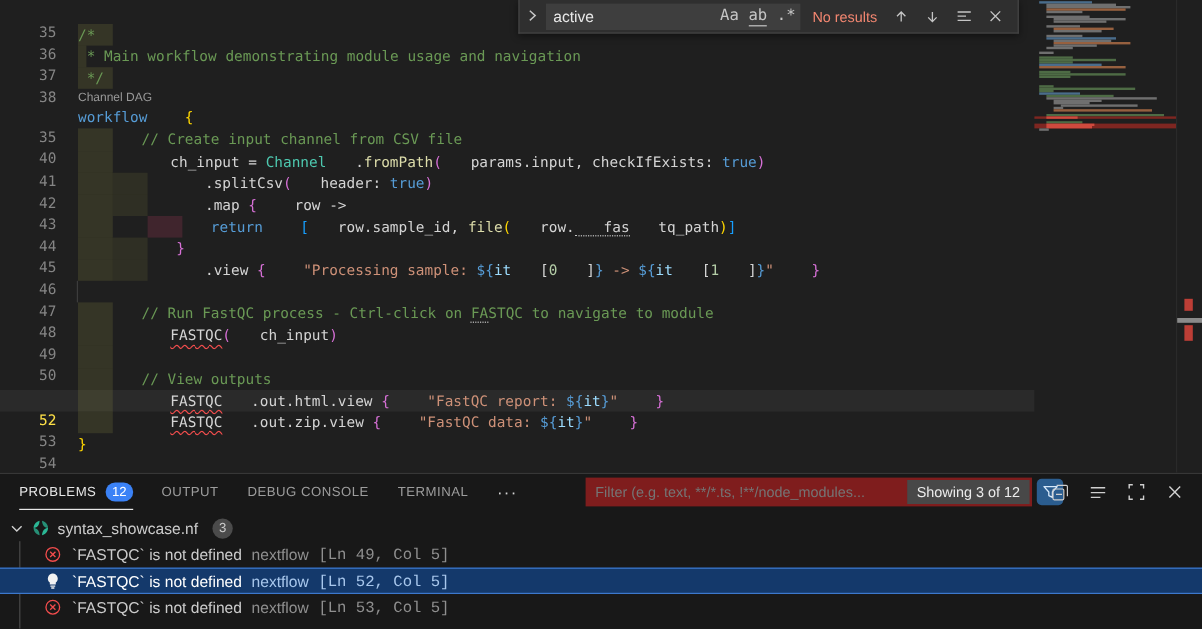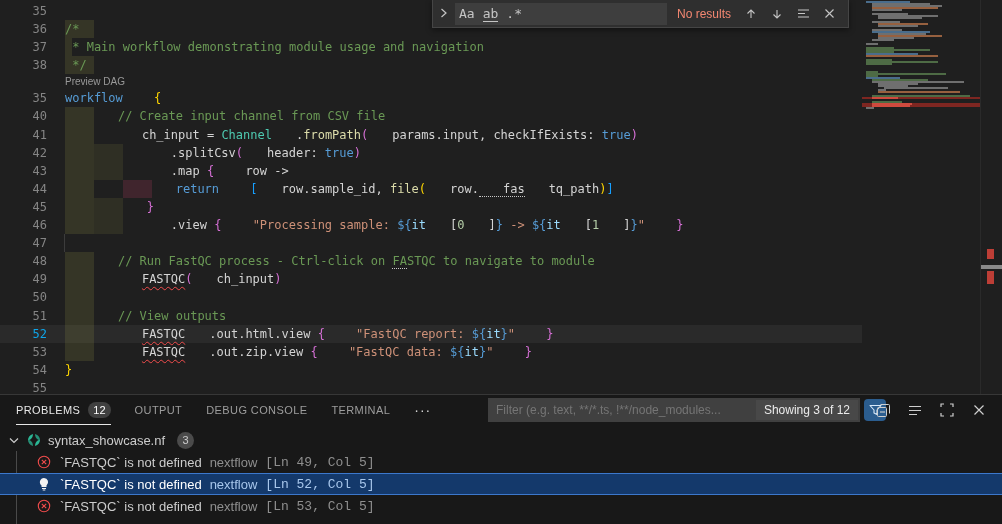--- a/index.html
+++ b/index.html
@@ -4,22 +4,22 @@
 <style>
   * { margin:0; padding:0; box-sizing:border-box; }
   body { background:#1f1f1f; font-family:"Liberation Sans", sans-serif; }
   .app { position:relative; width:1002px; height:524px; overflow:hidden; background:#1f1f1f; }
 
   
   .editor { position:absolute; left:0; top:0; width:1002px; height:394px; overflow:hidden; }
   .code-area { position:absolute; left:0; top:2px; width:862px; }
   .line { position:relative; height:18.1px; line-height:18.1px; font-family:"DejaVu Sans Mono", monospace; font-size:12px; white-space:pre; }
   .line.hl { background:#2a2a2a; }
-  .num { position:absolute; left:0; top:0; width:47px; text-align:right; color:#858585; }
-  .line.hl .num { color:#0ea5e9; }
+  .num { position:absolute; left:0; top:16px; width:47px; text-align:right; color:#858585; }
+  .line.hl .num { color:#fde047; }
   .content { position:absolute; left:65px; top:0; }
   .tint { position:absolute; top:0; height:100%; }
   .tint.k1 { background:rgba(168,168,74,0.16); }
   .tint.k2 { background:rgba(168,168,74,0.12); }
   .tint.err { background:rgba(214,68,110,0.18); }
   .iguide { position:absolute; left:64px; top:0; width:1px; height:100%; background:#3c3c3c; }
   .codelens { height:15px; line-height:15px; font-size:10px; color:#999999; padding-left:65px; font-family:"Liberation Sans", sans-serif; }
   .tok.pl  { color:#d4d4d4;padding-left:24px; } .tok.cm { color:#6a9955; } .tok.kw { color:#569cd6; }
   .tok.cls { color:#4ec9b0; } .tok.fn { color:#dcdcaa; } .tok.str { color:#ce9178; }
   .tok.num2{ color:#b5cea8; } .tok.b1 { color:#ffd700; } .tok.b2 { color:#d670d6; }
@@ -41,24 +41,24 @@
   .find-opt { color:#c5c5c5; font-size:13px; margin:0 4px; cursor:pointer; font-family:"DejaVu Sans Mono", monospace; }
   .find-opt.word span { border-bottom:1px solid #c5c5c5; }
   .find-results { color:#f48771; font-size:12px; margin-left:10px; white-space:nowrap; }
   .find-btn { margin-left:14px; color:#c5c5c5; display:flex; align-items:center; cursor:pointer; }
 
   
   .panel { position:absolute; left:0; top:394px; width:1002px; height:130px; background:#181818; border-top:1px solid #373737; }
   .panel-tabs { position:absolute; left:0; top:0; width:1002px; height:30px; display:flex; align-items:center; padding-left:16px; }
   .ptab { height:29px; display:flex; align-items:center; margin-right:24px; font-size:11px; letter-spacing:0.4px; color:#9d9d9d; border-bottom:1px solid transparent; cursor:pointer; }
   .ptab.active { color:#e7e7e7; border-bottom-color:#e7e7e7;text-align:right; }
-  .ptab-badge { margin-left:8px; background:#404040; color:#ffffff; border-radius:9px; height:16px; min-width:16px; padding:0 5px; font-size:11px; display:flex; align-items:center; justify-content:center; letter-spacing:0; }
+  .ptab-badge { margin-left:8px; background:#3b82f6; color:#ffffff; border-radius:9px; height:16px; min-width:16px; padding:0 5px; font-size:11px; display:flex; align-items:center; justify-content:center; letter-spacing:0; }
   .ptab.more { font-size:14px; color:#d4d4d4; letter-spacing:1px; }
   .filter-wrap { position:absolute; left:488px; top:3px; height:24px; display:flex; align-items:center; }
-  .filter-box { width:372px; height:24px; background:#404040; display:flex; align-items:center; }
+  .filter-box { width:372px; height:24px; background:#7f1d1d; display:flex; align-items:center; }
   .filter-input { flex:1; background:transparent; border:none; outline:none; color:#a0a0a0; font-size:12px; padding-left:8px; font-family:"Liberation Sans", sans-serif; min-width:0; }
   .filter-badge { background:#484848; color:#ececec; font-size:12px; height:20px; margin:2px; padding:0 8px; display:flex; align-items:center; white-space:nowrap; }
   .funnel-btn { width:22px; height:22px; margin-left:4px; background:#2b5d8f; border-radius:4px; display:flex; align-items:center; justify-content:center; cursor:pointer; }
   .panel-actions { position:absolute; right:12px; top:3px; height:24px; display:flex; align-items:center; gap:10px; }
   .pa-btn { width:22px; height:22px; display:flex; align-items:center; justify-content:center; color:#cfcfcf; cursor:pointer; }
 
   
   .tree { position:absolute; left:0; top:34px; width:1002px; }
   .trow { position:relative; height:22px; display:flex; align-items:center; font-size:13px; color:#cccccc; cursor:pointer; }
   .trow .chev { width:16px; margin-left:6px; display:flex; justify-content:center; color:#cccccc; }
@@ -79,21 +79,21 @@
 <body>
 
 <div class="app">
 
   <div class="editor">
     <div class="code-area" id="code-area">
         <div class="line"><span class="num">35</span><span class="content"></span></div>
         <div class="line"><div class="tint k1" style="left: 65px; width: 28.92px;"></div><span class="num">36</span><span class="content"><span class="tok cm">/*</span></span></div>
         <div class="line"><div class="tint k1" style="left: 65px; width: 7.23px;"></div><span class="num">37</span><span class="content"><span class="tok cm"> * Main workflow demonstrating module usage and navigation</span></span></div>
         <div class="line"><div class="tint k1" style="left: 65px; width: 28.92px;"></div><span class="num">38</span><span class="content"><span class="tok cm"> */</span></span></div>
-        <div class="codelens">Preview DAG</div>
+        <div class="codelens">Channel DAG</div>
         <div class="line"><span class="num">35</span><span class="content"><span class="tok kw">workflow</span><span class="tok pl"> </span><span class="tok b1">{</span></span></div>
         <div class="line"><div class="tint k1" style="left: 65px; width: 28.92px;"></div><span class="num">40</span><span class="content"><span class="tok pl">    </span><span class="tok cm">// Create input channel from CSV file</span></span></div>
         <div class="line"><div class="tint k1" style="left: 65px; width: 28.92px;"></div><span class="num">41</span><span class="content"><span class="tok pl">    </span><span class="tok pl">ch_input = </span><span class="tok cls">Channel</span><span class="tok pl">.</span><span class="tok fn">fromPath</span><span class="tok b2">(</span><span class="tok pl">params.input, checkIfExists: </span><span class="tok kw">true</span><span class="tok b2">)</span></span></div>
         <div class="line"><div class="tint k1" style="left: 65px; width: 28.92px;"></div><div class="tint k2" style="left: 93.92px; width: 28.92px;"></div><span class="num">42</span><span class="content"><span class="tok pl">        </span><span class="tok pl">.splitCsv</span><span class="tok b2">(</span><span class="tok pl">header: </span><span class="tok kw">true</span><span class="tok b2">)</span></span></div>
         <div class="line"><div class="tint k1" style="left: 65px; width: 28.92px;"></div><div class="tint k2" style="left: 93.92px; width: 28.92px;"></div><span class="num">43</span><span class="content"><span class="tok pl">        </span><span class="tok pl">.map </span><span class="tok b2">{</span><span class="tok pl"> row -&gt;</span></span></div>
         <div class="line"><div class="tint k1" style="left: 65px; width: 28.92px;"></div><div class="tint err" style="left: 122.84px; width: 28.92px;"></div><span class="num">44</span><span class="content"><span class="tok pl">            </span><span class="tok kw">return</span><span class="tok pl"> </span><span class="tok b3">[</span><span class="tok pl">row.sample_id, </span><span class="tok fn">file</span><span class="tok b1">(</span><span class="tok pl">row.</span><span class="tok pl dots">fas</span><span class="tok pl">tq_path</span><span class="tok b1">)</span><span class="tok b3">]</span></span></div>
         <div class="line"><div class="tint k1" style="left: 65px; width: 28.92px;"></div><div class="tint k2" style="left: 93.92px; width: 28.92px;"></div><span class="num">45</span><span class="content"><span class="tok pl">        </span><span class="tok b2">}</span></span></div>
         <div class="line"><div class="tint k1" style="left: 65px; width: 28.92px;"></div><div class="tint k2" style="left: 93.92px; width: 28.92px;"></div><span class="num">46</span><span class="content"><span class="tok pl">        </span><span class="tok pl">.view </span><span class="tok b2">{</span><span class="tok pl"> </span><span class="tok str">"Processing sample: </span><span class="tok itp">${</span><span class="tok itv">it</span><span class="tok pl">[</span><span class="tok num2">0</span><span class="tok pl">]</span><span class="tok itp">}</span><span class="tok str"> -&gt; </span><span class="tok itp">${</span><span class="tok itv">it</span><span class="tok pl">[</span><span class="tok num2">1</span><span class="tok pl">]</span><span class="tok itp">}</span><span class="tok str">"</span><span class="tok pl"> </span><span class="tok b2">}</span></span></div>
         <div class="line"><div class="iguide"></div><span class="num">47</span><span class="content"></span></div>
         <div class="line"><div class="tint k1" style="left: 65px; width: 28.92px;"></div><span class="num">48</span><span class="content"><span class="tok pl">    </span><span class="tok cm">// Run FastQC process - Ctrl-click on </span><span class="tok cm dots">FA</span><span class="tok cm">STQC to navigate to module</span></span></div>
@@ -160,20 +160,21 @@
         <div class="rmark" style="left: 6px; width: 7px; top: 271px; height: 13px; background: rgb(189, 62, 54);"></div>
       </div>
 
     <div class="find">
       <div class="find-toggle">
         <svg width="8" height="10" viewBox="0 0 8 10">
             <path d="M1.5 1 L6 5 L1.5 9" stroke="#c5c5c5" stroke-width="1.2" fill="none"></path>
           </svg>
       </div>
       <div class="find-input-box">
+        <input class="find-input" value="active" style="">
         <span class="find-opt">Aa</span>
         <span class="find-opt word"><span>ab</span></span>
         <span class="find-opt">.*</span>
       </div>
       <span class="find-results">No results</span>
       <span class="find-btn">
         <svg width="12" height="12" viewBox="0 0 12 12">
             <path d="M6 10 L6 2 M2.5 5.5 L6 2 L9.5 5.5" stroke="#c5c5c5" stroke-width="1.1" fill="none"></path>
           </svg>
       </span>

